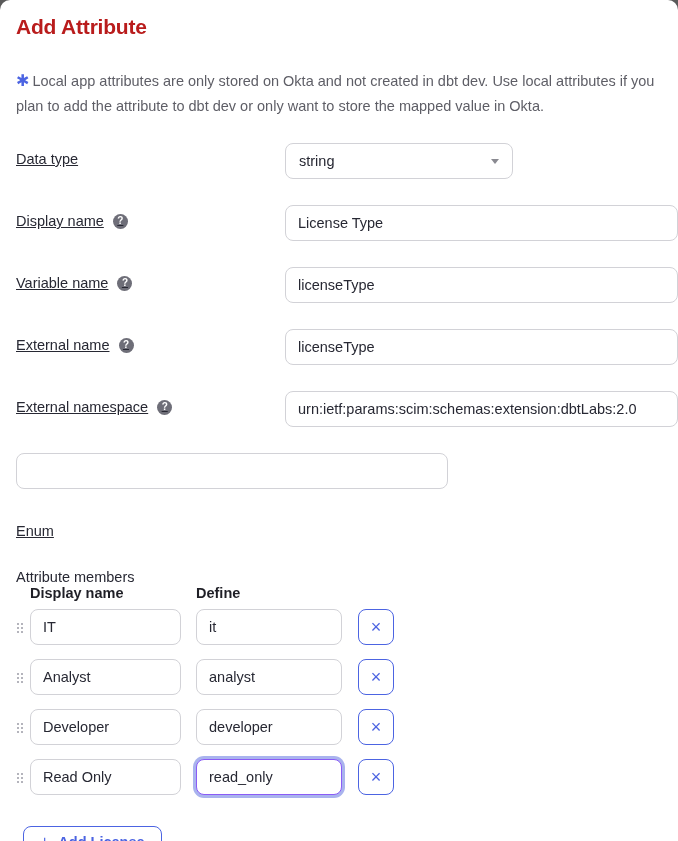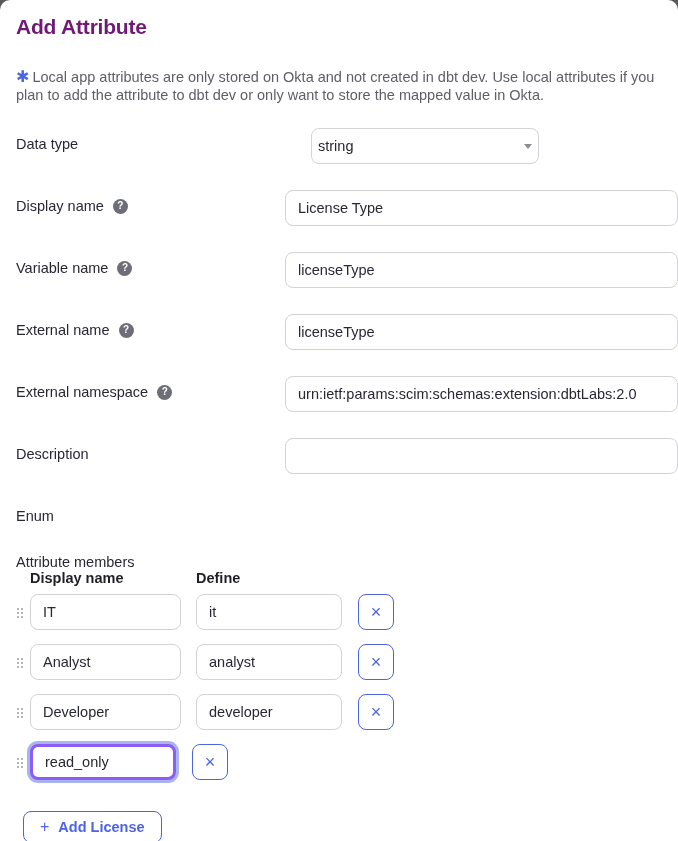--- a/index.html
+++ b/index.html
@@ -14,27 +14,27 @@
     width:678px; height:841px;
     background:#ffffff;
     border-radius:10px 10px 0 0;
     padding-top:14px;
   }
   .page-title {
     margin:0 16px;
     font-size:21px;
     line-height:26px;
     font-weight:bold;
-    color:#701a75;
+    color:#b91c1c;
     letter-spacing:-0.2px;
   }
   .note {
     margin:28px 16px 0 16px;
     font-size:14.5px;
-    line-height:18px;
+    line-height:25px;
     color:#5e5e66;
   }
   .note-asterisk {
     color:#4c64e2;
     font-size:16px;
     margin-right:3px;
   }
   .form { margin-top:24px; }
   .field-row {
     display:flex;
@@ -43,20 +43,21 @@
   }
   .field-label {
     width:269px;
     padding-top:8px;
     font-size:14.5px;
     color:#272833;
     display:flex;
     align-items:center;
     gap:9px;
     flex-shrink:0;
+    text-decoration:underline;
   }
   .help-icon {
     width:15px; height:15px;
     border-radius:50%;
     background:#6e6e78;
     color:#ffffff;
     font-size:10px;
     font-weight:bold;
     display:inline-flex;
     align-items:center;
@@ -71,29 +72,28 @@
     font-size:14.5px;
     color:#272833;
     font-family:inherit;
     background:#fff;
     outline:none;
   }
   .select {
     width:228px; height:36px;
     border:1px solid #d2d2d7;
     border-radius:8px;
-    padding:0 6px;
+    padding:0 13px;
     display:flex;
     align-items:center;
     justify-content:space-between;
     font-size:14.5px;
     color:#272833;
     background:#fff;
     cursor:pointer;
-    margin-left:26px;
   }
   .caret {
     width:0; height:0;
     border-left:4px solid transparent;
     border-right:4px solid transparent;
     border-top:5px solid #8a8a91;
   }
   .checkbox-row { margin-bottom:28px; }
   .checkbox-wrap { display:flex; align-items:center; gap:12px; padding-top:0; }
   .checkbox {
@@ -140,21 +140,21 @@
   }
   .dots {
     width:7px; height:11px;
     background-image:radial-gradient(circle, #b4b4bc 1.2px, transparent 1.3px);
     background-size:4px 4px;
     background-position:0 0;
   }
   .m-name { width:151px; margin-right:15px; height:36px; }
   .m-value { width:146px; margin-right:16px; height:36px; }
   .focused {
-    border:3px solid #8b5cf6;
+    border:1px solid #8b5cf6;
     box-shadow:0 0 0 3px #a9b3ee;
   }
   .x-btn {
     width:36px; height:36px;
     border:1px solid #4c64e2;
     border-radius:8px;
     background:#ffffff;
     color:#4c64e2;
     font-size:18px;
     line-height:1;
@@ -231,23 +231,20 @@
 
     <div class="field-row">
       <div class="field-label">
         <span>External namespace</span>
         <span class="help-icon">?</span>
       </div>
       <input class="text-input" value="urn:ietf:params:scim:schemas:extension:dbtLabs:2.0" style="">
     </div>
 
     <div class="field-row">
-      <div class="field-label">
-        <span>Description</span>
-      </div>
       <input class="text-input" value="" style="">
     </div>
 
     <div class="field-row checkbox-row">
       <div class="field-label">
         <span>Enum</span>
       </div>
     </div>
 
     <div class="members-row">
@@ -293,20 +290,21 @@
           <button class="x-btn">
             <span>×</span>
           </button>
         </div>
 
         
         <div class="member-row-item">
           <div class="handle">
               <div class="dots"></div>
             </div>
+          <input class="text-input m-name" value="Read Only" style="">
           <input class="text-input m-value focused" value="read_only" style="">
           <button class="x-btn">
             <span>×</span>
           </button>
         </div>
 
         <button class="add-btn">
           <span class="plus-glyph">+</span>
           <span>Add License</span>
         </button>

